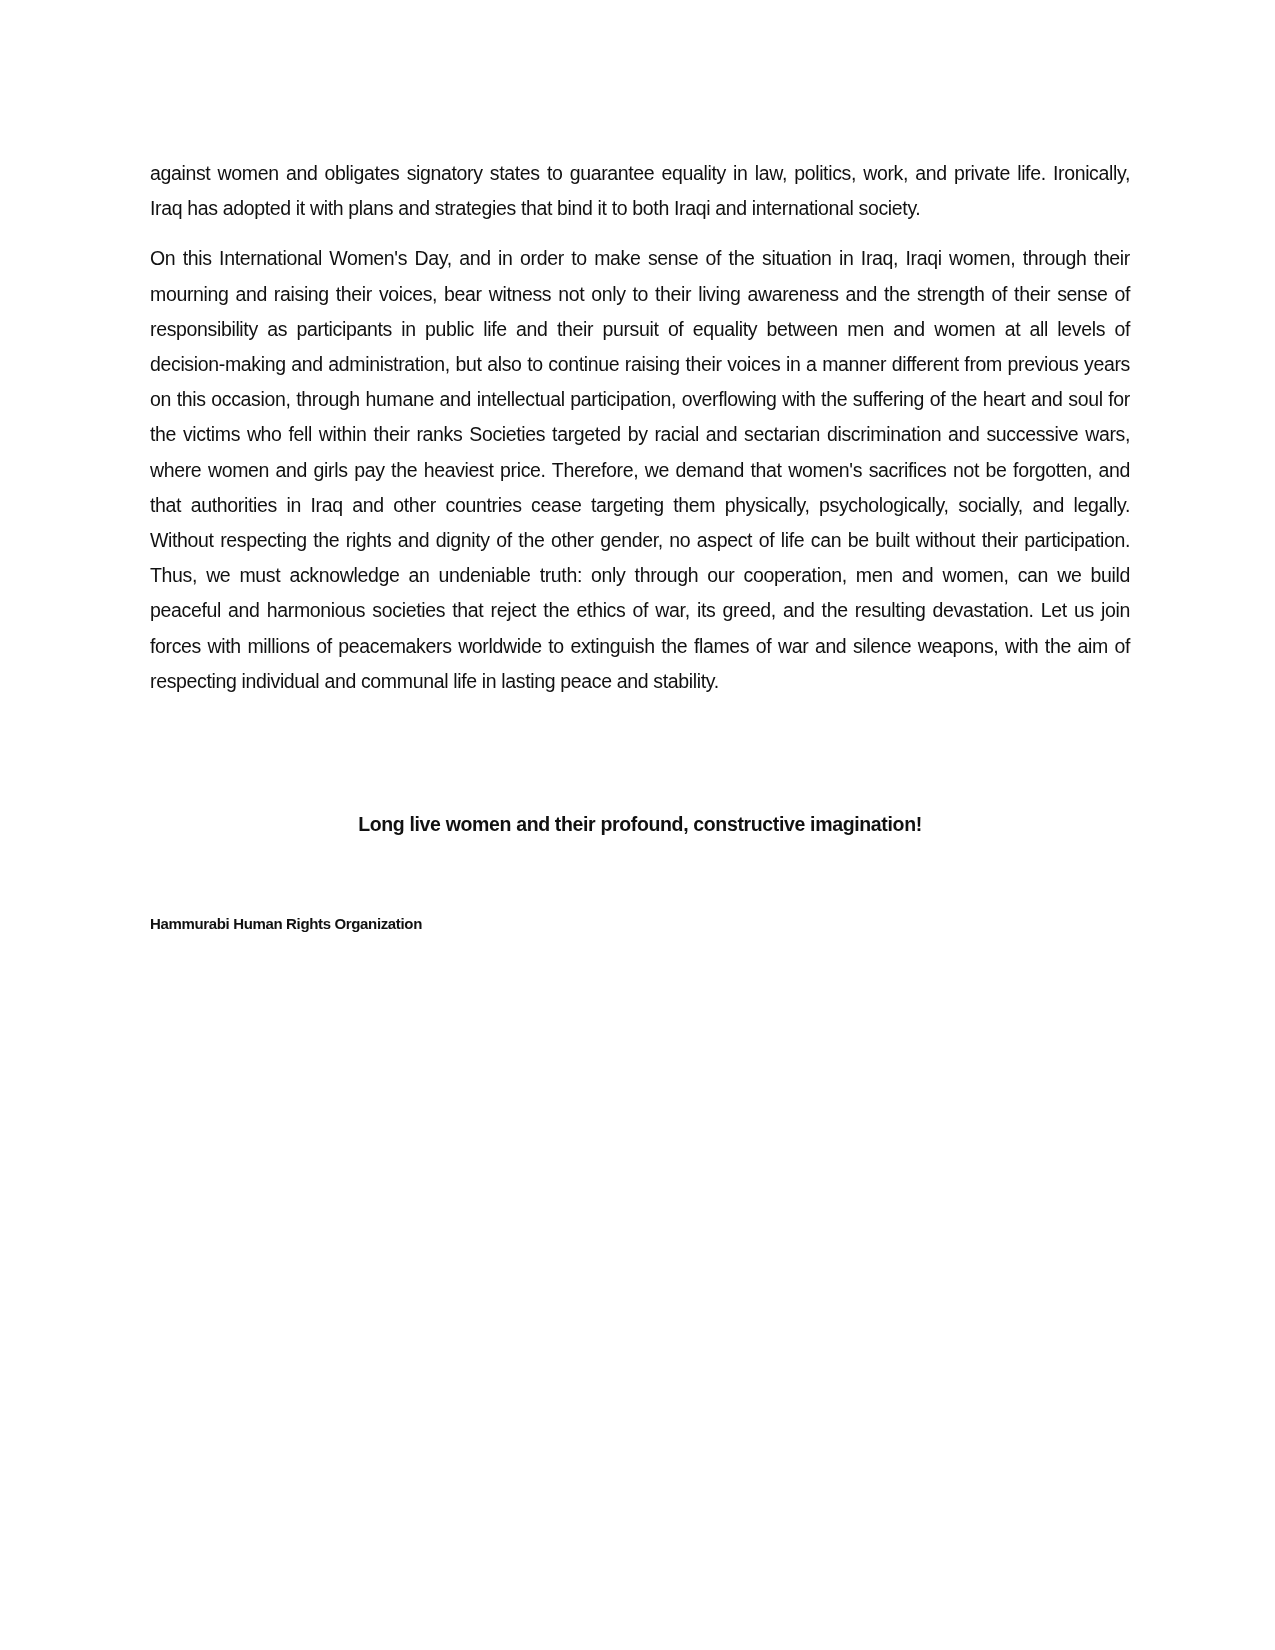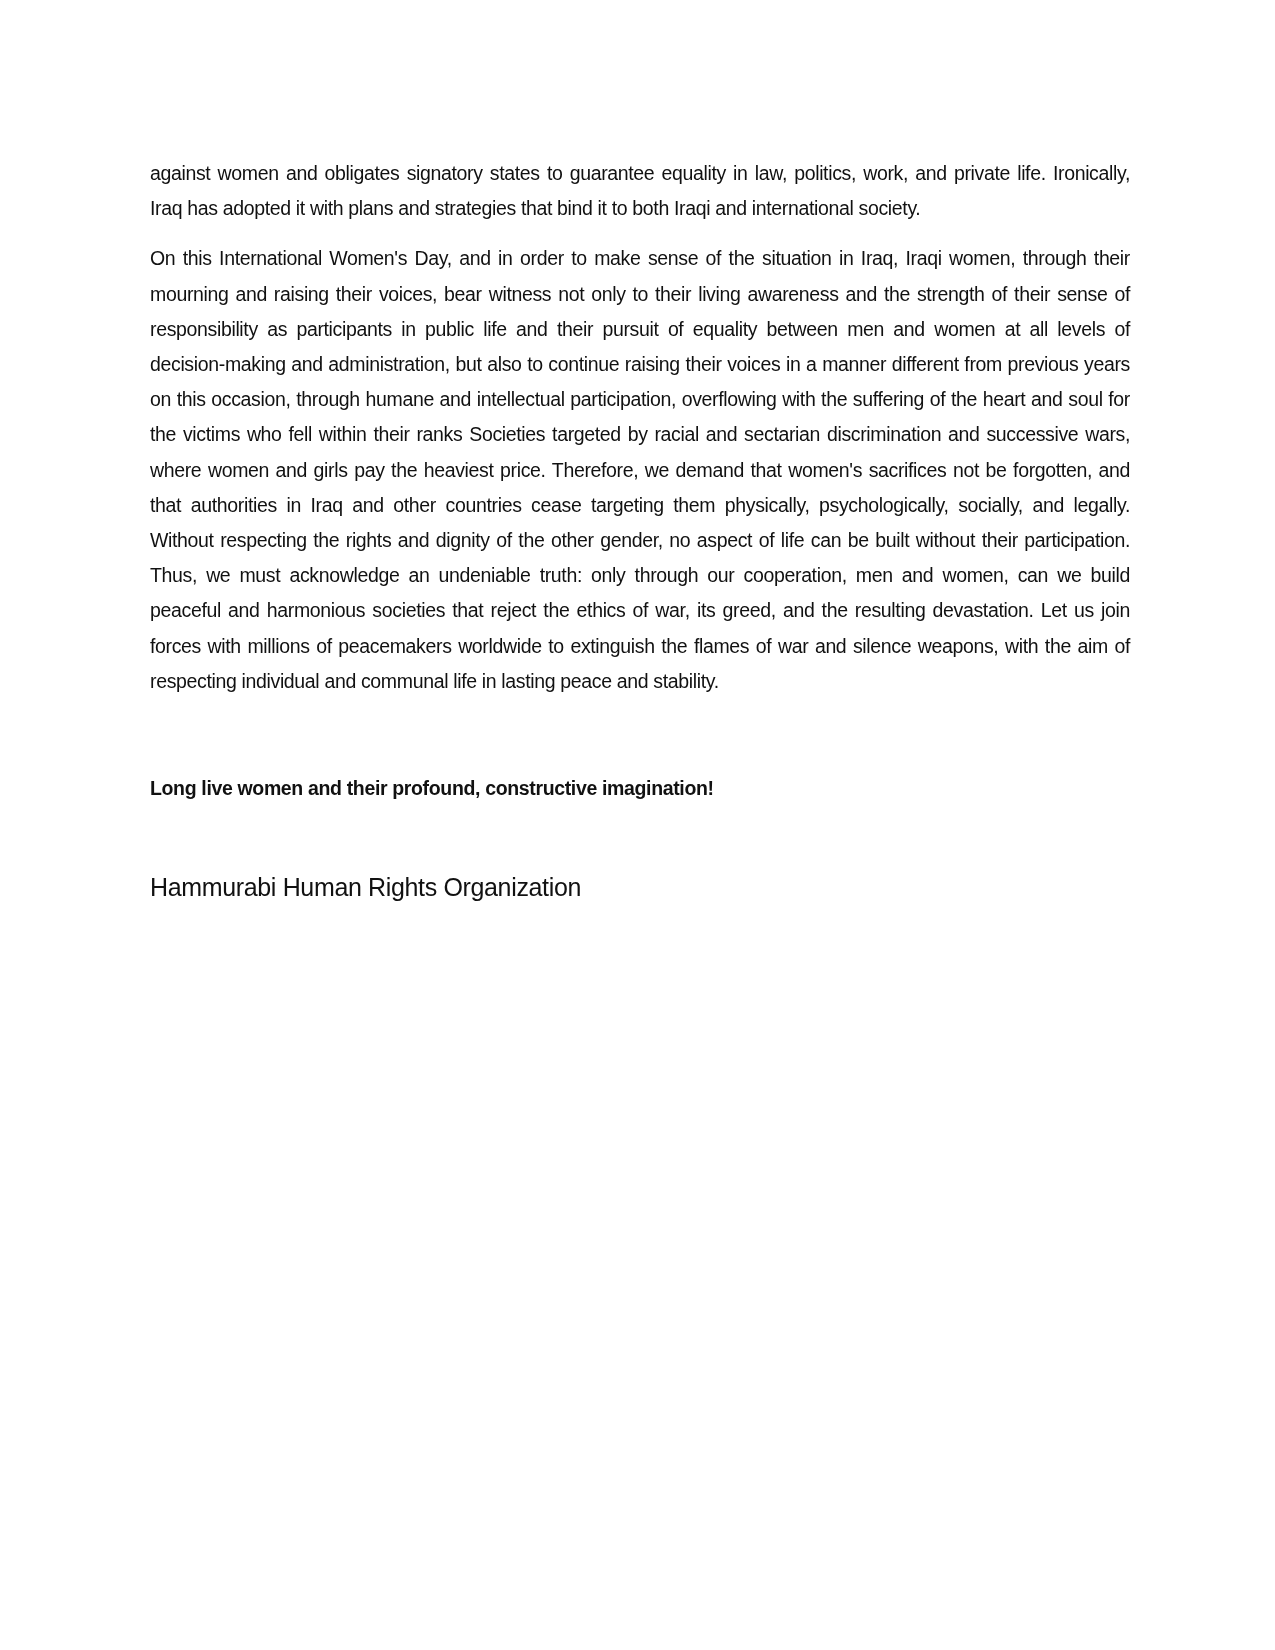--- a/index.html
+++ b/index.html
@@ -23,32 +23,32 @@
     }
     .para {
       margin: 0 0 15px 0;
       font-size: 19.5px;
       line-height: 35.2px;
       text-align: justify;
       letter-spacing: -0.35px;
       word-spacing: 0px;
     }
     .closing {
-      margin: 72px 0 0 0;
+      margin: 108px 0 0 0;
       font-size: 19.5px;
       line-height: 35px;
       font-weight: bold;
-      text-align: left;
+      text-align: center;
       letter-spacing: -0.35px;
     }
     .signature {
       margin: 64px 0 0 0;
-      font-size: 25px;
+      font-size: 15px;
       line-height: 35px;
-      font-weight: normal;
+      font-weight: bold;
       letter-spacing: -0.35px;
     }
     .date-line {
       margin: 16px 0 0 0;
       font-size: 19.5px;
       line-height: 35px;
       font-weight: bold;
       letter-spacing: -0.35px;
     }
   </style>

